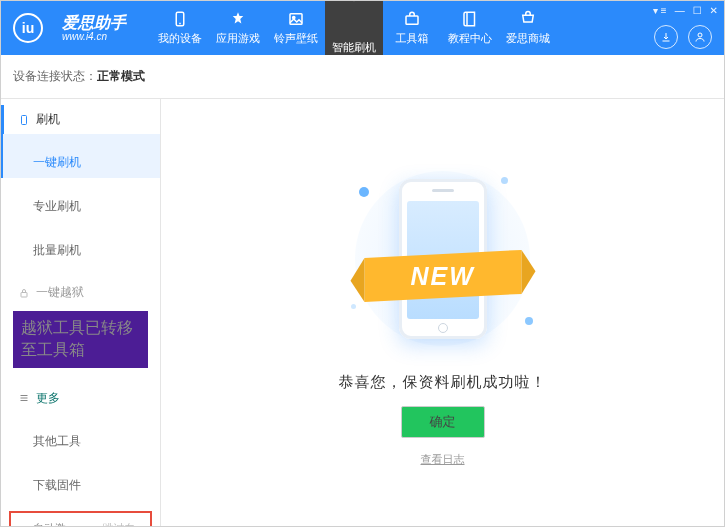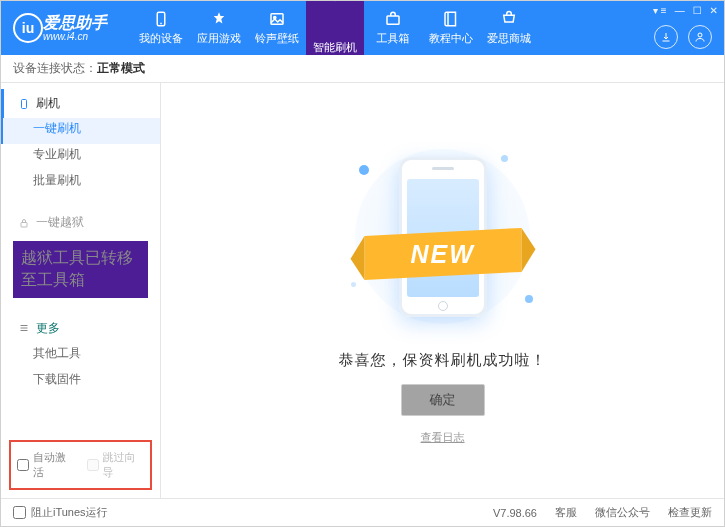--- a/index.html
+++ b/index.html
@@ -1,45 +1,45 @@
 <!DOCTYPE html>
 <html><head>
 <meta charset="utf-8">
 <style>
 * { margin: 0; padding: 0; box-sizing: border-box; font-family: "Microsoft YaHei", Arial, sans-serif; }
 body { width: 725px; height: 527px; overflow: hidden; background: #fff; }
 .app { display: flex; flex-direction: column; height: 100%; border: 1px solid #d0d0d0; }
 
 
 .header { background: #2b8afb; color: #fff; height: 54px; display: flex; align-items: center; padding: 0 8px 0 12px; position: relative; }
-.logo-wrap { display: flex; align-items: center; gap: 0; margin-right: 25px; }
+.logo-wrap { display: flex; align-items: center; gap: 19px; margin-right: 25px; }
 .logo-circle { width: 30px; height: 30px; border: 2px solid #fff; border-radius: 50%; display: flex; align-items: center; justify-content: center; font-weight: bold; font-size: 14px; }
 .logo-text { display: flex; flex-direction: column; line-height: 1.1; font-style: italic; }
 .logo-title { font-size: 16px; font-weight: bold; }
 .logo-sub { font-size: 10px; opacity: 0.95; }
 .nav { display: flex; height: 100%; }
 .nav-item { width: 58px; display: flex; flex-direction: column; align-items: center; justify-content: center; gap: 3px; font-size: 11px; cursor: pointer; }
-.nav-item.active { background: #4c1d95; gap: 38px; }
+.nav-item.active { background: #404040; gap: 38px; }
 .nav-item svg { width: 18px; height: 18px; }
 .winctrl { position: absolute; right: 6px; top: 4px; display: flex; gap: 8px; font-size: 10px; align-items: center; }
 .winctrl span { cursor: pointer; opacity: 0.9; }
 .hdr-circles { position: absolute; right: 12px; bottom: 6px; display: flex; gap: 10px; }
 .hdr-circles span { width: 24px; height: 24px; border: 1.5px solid rgba(255,255,255,0.8); border-radius: 50%; display: flex; align-items: center; justify-content: center; cursor: pointer; }
 
 
-.status { height: 28px; border-bottom: 1px solid #e5e5e5; display: flex; align-items: center; padding: 0 12px; font-size: 12px; color: #666; }
+.status { height: 44px; border-bottom: 1px solid #e5e5e5; display: flex; align-items: center; padding: 0 12px; font-size: 12px; color: #666; }
 .status b { color: #333; font-weight: bold; }
 
 
 .body { flex: 1; display: flex; overflow: hidden; }
 .sidebar { width: 160px; border-right: 1px solid #e5e5e5; display: flex; flex-direction: column; font-size: 12px; color: #555; }
 .side-section { padding: 6px 0; }
 .side-header { display: flex; align-items: center; gap: 6px; padding: 6px 14px; color: #333; border-left: 3px solid #2b8afb; font-weight: 500; }
 .side-header.plain { border-left: 3px solid transparent; color: #999; }
-.side-item { padding: 2px 10px 7px 32px; cursor: pointer; color: #666; }
+.side-item { padding: 20px 10px 7px 32px; cursor: pointer; color: #666; }
 .side-item.active { background: #eaf3ff; color: #2b8afb; border-left: 2px solid #2b8afb; padding-left: 30px; }
 .side-item.boxed { background: #4c1d95; margin: 4px 12px 4px 12px; padding: 6px 8px; font-size: 16px; color: #888; line-height: 1.4; }
 .side-checks { border: 2px solid #e74c3c; margin: 4px 8px 8px 8px; padding: 8px 6px; display: flex; gap: 12px; }
 .chk { display: flex; align-items: center; gap: 4px; font-size: 11px; color: #888; }
 .chk input { width: 12px; height: 12px; }
 .chk.disabled { opacity: 0.55; }
 
 
 .main { flex: 1; display: flex; flex-direction: column; align-items: center; justify-content: center; gap: 14px; }
 .phone-img { position: relative; width: 220px; height: 200px; display: flex; align-items: center; justify-content: center; }
@@ -53,21 +53,21 @@
 .phone::before { content: ""; position: absolute; top: 10px; left: 50%; transform: translateX(-50%); width: 22px; height: 3px; background: #d5dde6; border-radius: 2px; }
 .phone-screen { position: absolute; top: 22px; left: 8px; right: 8px; bottom: 20px; background: linear-gradient(#d8ecff, #b9ddff); border-radius: 3px; }
 .phone-btn { position: absolute; bottom: 6px; left: 50%; transform: translateX(-50%); width: 10px; height: 10px; border: 1.5px solid #cdd6e0; border-radius: 50%; }
 .ribbon { position: absolute; top: 95px; left: 50%; transform: translateX(-50%); width: 185px; height: 44px; }
 .ribbon-body { position: absolute; left: 14px; right: 14px; height: 44px; background: #ffb82e; display: flex; align-items: center; justify-content: center; transform: skewY(-3deg); }
 .ribbon-body::before, .ribbon-body::after { content: ""; position: absolute; width: 0; height: 0; border-top: 22px solid transparent; border-bottom: 22px solid transparent; }
 .ribbon-body::before { left: -14px; border-right: 14px solid #e8a520; }
 .ribbon-body::after { right: -14px; border-left: 14px solid #e8a520; }
 .ribbon-text { font-size: 25px; font-weight: 900; font-style: italic; color: #fff; letter-spacing: 2px; transform: skewY(3deg); }
 .success-msg { font-size: 15px; color: #333; letter-spacing: 1px; }
-.ok-btn { padding: 6px 28px; border: 1px solid #ccc; background: #a3a3a3; font-size: 13px; color: #444; cursor: pointer; border-radius: 2px; }
+.ok-btn { padding: 6px 28px; border: 1px solid #ccc; background: #22c55e; font-size: 13px; color: #444; cursor: pointer; border-radius: 2px; }
 .log-link { font-size: 11px; color: #999; text-decoration: underline; cursor: pointer; }
 
 
 .footer { height: 28px; border-top: 1px solid #e5e5e5; display: flex; align-items: center; padding: 0 12px; font-size: 11px; color: #666; justify-content: space-between; }
 .footer-left { display: flex; align-items: center; gap: 5px; }
 .footer-right { display: flex; align-items: center; gap: 18px; }
 .footer-right span { cursor: pointer; }
 </style>
 </head>
 <body>
@@ -224,25 +224,13 @@
               <span class="ribbon-text">NEW</span>
             </div>
         </div>
       </div>
       <div class="success-msg">恭喜您，保资料刷机成功啦！</div>
       <button class="ok-btn">确定</button>
       <span class="log-link">查看日志</span>
     </div>
   </div>
 
-  <div class="footer">
-    <label class="footer-left">
-      <input type="checkbox" style="">
-        <span>阻止iTunes运行</span>
-    </label>
-    <div class="footer-right">
-      <span>V7.98.66</span>
-      <span>客服</span>
-      <span>微信公众号</span>
-      <span>检查更新</span>
-    </div>
-  </div>
 </div>
 
 </body></html>

